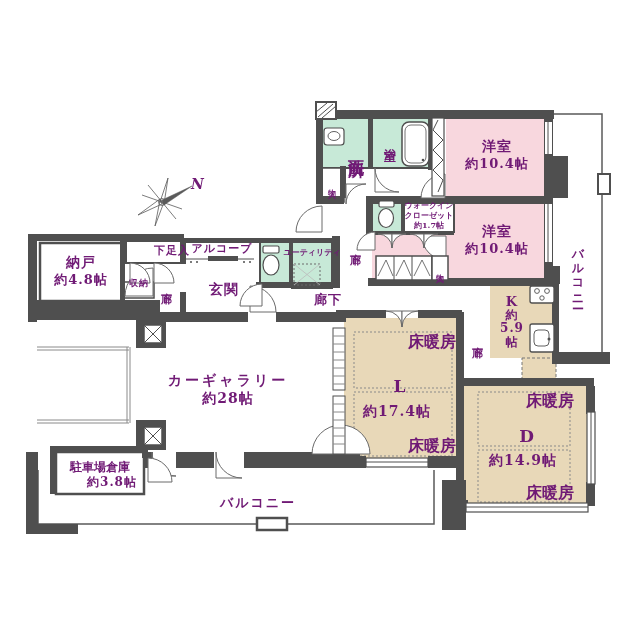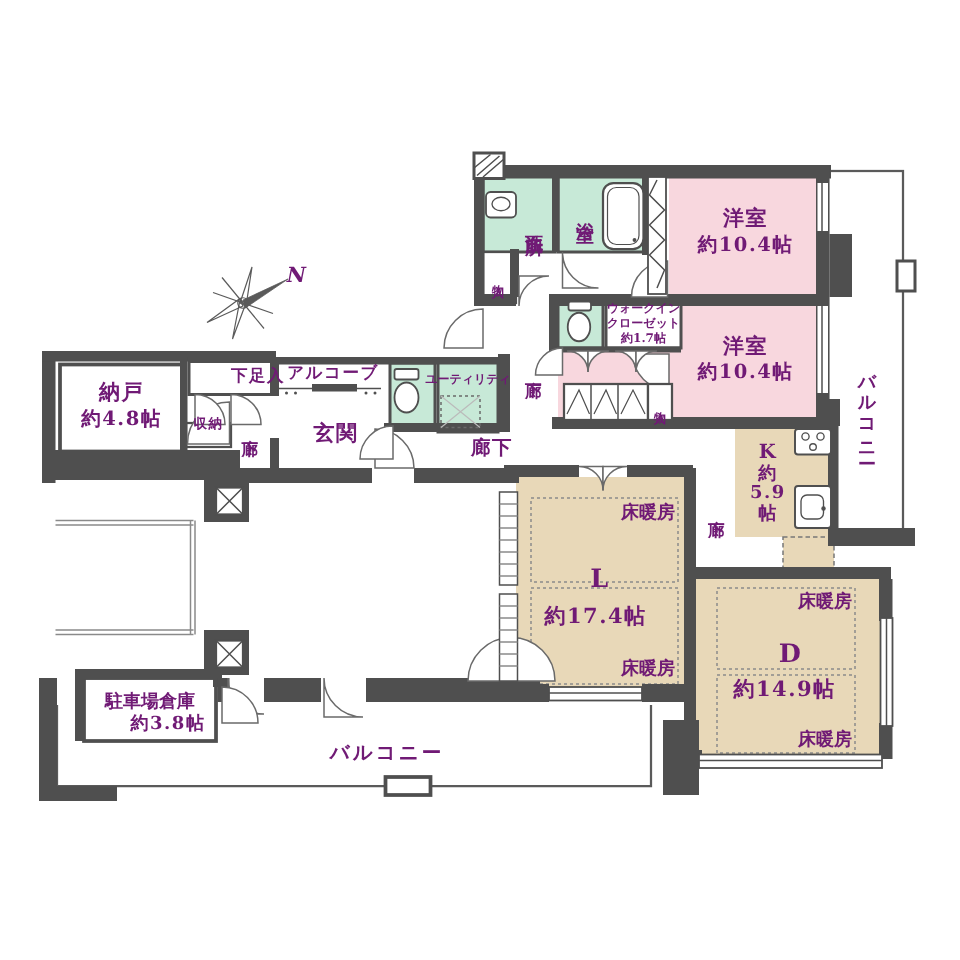--- a/index.html
+++ b/index.html
@@ -9,21 +9,21 @@
   }
   .stage svg{position:absolute;left:0;top:0;}
   .lbl{
     position:absolute;transform:translate(-50%,-50%);
     white-space:nowrap;text-align:center;line-height:1.25;color:#701a75;
     letter-spacing:1px;
   }
   .v{writing-mode:vertical-rl;text-orientation:upright;letter-spacing:2px;line-height:1;}
   .vstack{display:flex;flex-direction:column;align-items:center;line-height:1.1;}
   .s8 {font-size:8px;}  .s9 {font-size:9px;}
-  .s10{font-size:12px;} .s11{font-size:11px;}
+  .s10{font-size:16px;} .s11{font-size:11px;}
   .s12{font-size:12px;} .s13{font-size:13px;}
   .s14{font-size:14px;} .s17{font-size:17px;font-weight:bold;}
   .b{font-weight:bold;}
   .nlabel{font-style:italic;font-weight:bold;font-size:14px;}
 </style>
 </head>
 <body>
 
 <div class="stage">
 
@@ -289,20 +289,24 @@
   <span class="s12">帖</span>
 </div>
 
 <div class="lbl v s11 b" style="left:477px;top:340px;">廊下</div>
 
 <div class="lbl s10 b" style="left:432px;top:342px;letter-spacing:0;">床暖房</div>
 <div class="lbl s17" style="left:400px;top:387px;">L</div>
 <div class="lbl s14 b" style="left:397px;top:412px;">約17.4帖</div>
 <div class="lbl s10 b" style="left:432px;top:446px;letter-spacing:0;">床暖房</div>
 
+<div class="lbl" style="left:228px;top:389px;">
+  <span class="s14 b" style="display:block;letter-spacing:3px;">カーギャラリー</span>
+  <span class="s14 b" style="display:block;">約28帖</span>
+</div>
 
 <div class="lbl s10 b" style="left:550px;top:401px;letter-spacing:0;">床暖房</div>
 <div class="lbl s17" style="left:527px;top:437px;">D</div>
 <div class="lbl s14 b" style="left:523px;top:461px;">約14.9帖</div>
 <div class="lbl s10 b" style="left:550px;top:493px;letter-spacing:0;">床暖房</div>
 
 <div class="lbl" style="left:100px;top:475px;">
   <span class="s12 b" style="display:block;letter-spacing:0;">駐車場倉庫</span>
   <span class="s12 b" style="display:block;margin-left:24px;">約3.8帖</span>
 </div>

